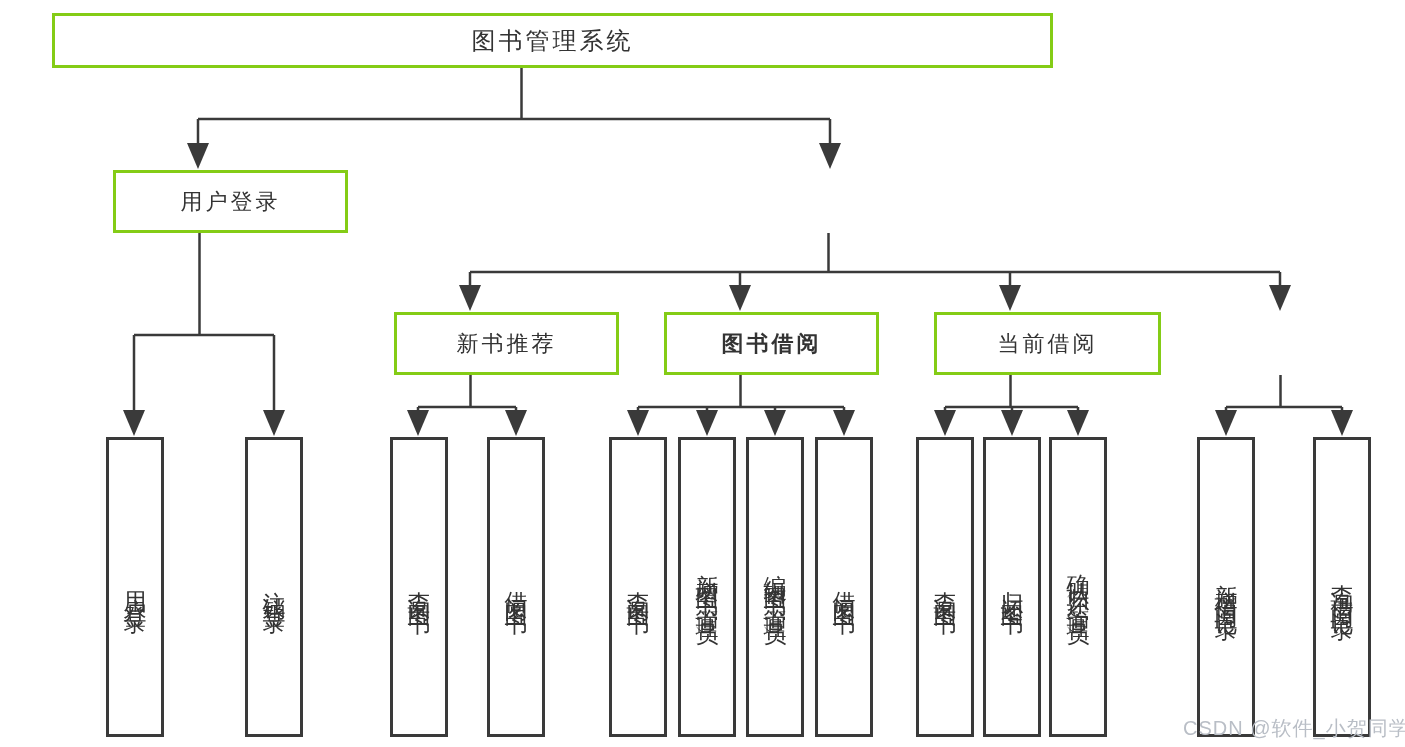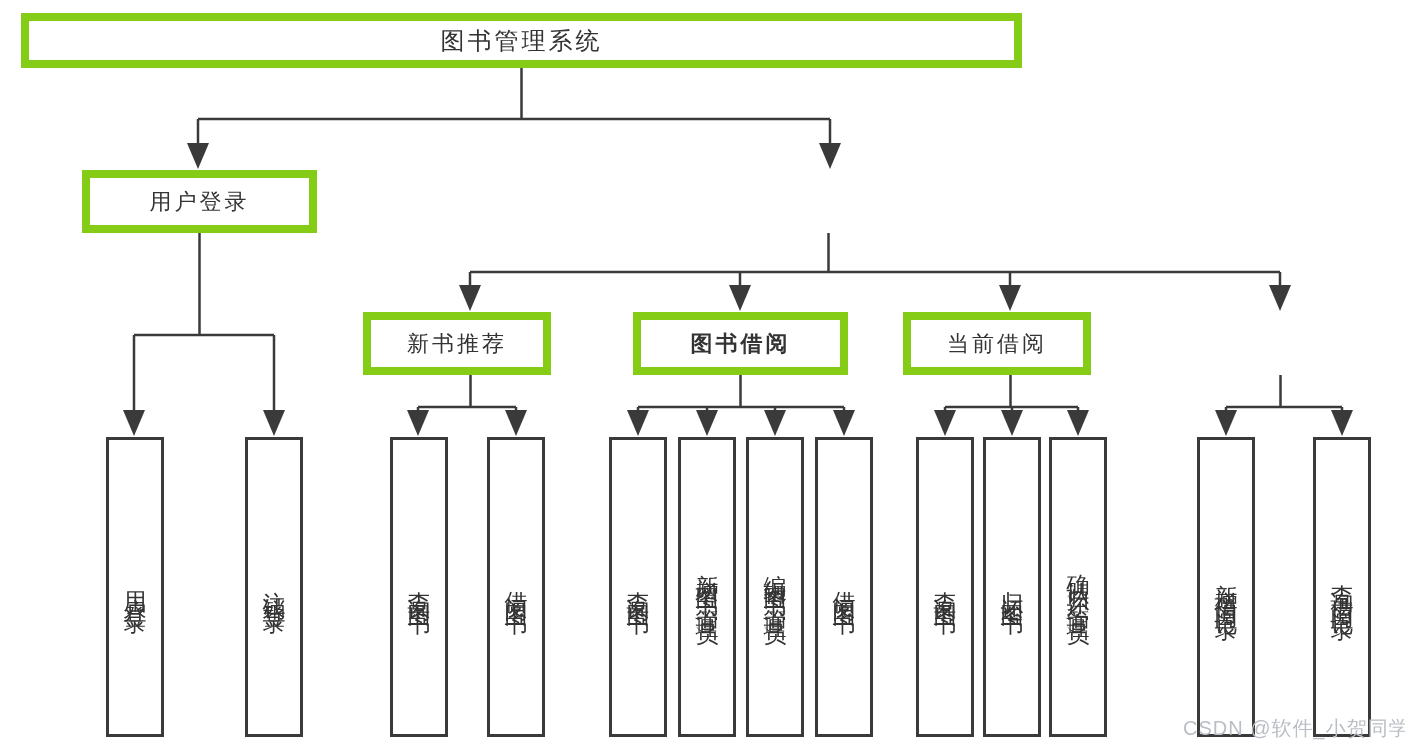--- a/index.html
+++ b/index.html
@@ -7,28 +7,29 @@
     position: relative;
     width: 1405px; height: 747px;
     background: #ffffff;
     font-family: "Liberation Sans", sans-serif;
     overflow: hidden;
   }
   #connectors { position: absolute; left: 0; top: 0; z-index: 1; }
   .hbox {
     position: absolute;
     box-sizing: border-box;
-    border: 8px solid #84cc16;
+    border: 3px solid #84cc16;
     background: #ffffff;
     display: flex; align-items: center; justify-content: center;
     color: #333333;
     font-size: 22px;
     letter-spacing: 3px;
     z-index: 2;
     white-space: nowrap;
+    margin-left: 31px;
   }
   .hbox.root { font-size: 24px; }
   .vbox {
     position: absolute;
     box-sizing: border-box;
     top: 437px; width: 58px; height: 300px;
     border: 3px solid #3a3a3a;
     background: #ffffff;
     display: flex; align-items: center; justify-content: center;
     color: #333333;
@@ -131,23 +132,23 @@
       <polygon class="ah" points="1215,410 1237,410 1226,436"></polygon>
       <line class="line" x1="1342" y1="407" x2="1342" y2="412"></line>
       <polygon class="ah" points="1331,410 1353,410 1342,436"></polygon>
     </g>
   </svg>
 
   <div class="hbox root" style="left:21px; top:13px; width:1001px; height:55px;">图书管理系统</div>
 
   <div class="hbox" style="left:82px; top:170px; width:235px; height:63px;">用户登录</div>
 
-  <div class="hbox" style="left:363px; top:312px; width:188px; height:63px;">新书推荐</div>
+  <div class="hbox" style="left:363px; top:312px; width:225px; height:63px;">新书推荐</div>
   <div class="hbox" style="left:633px; top:312px; width:215px; height:63px;font-weight:bold;">图书借阅</div>
-  <div class="hbox" style="left:903px; top:312px; width:188px; height:63px;">当前借阅</div>
+  <div class="hbox" style="left:903px; top:312px; width:227px; height:63px;">当前借阅</div>
 
   <div class="vbox" style="left:106px;">
     <span>用户登录</span>
   </div>
   <div class="vbox" style="left:245px;">
     <span>注销登录</span>
   </div>
 
   <div class="vbox" style="left:390px;">
     <span>查询图书</span>

